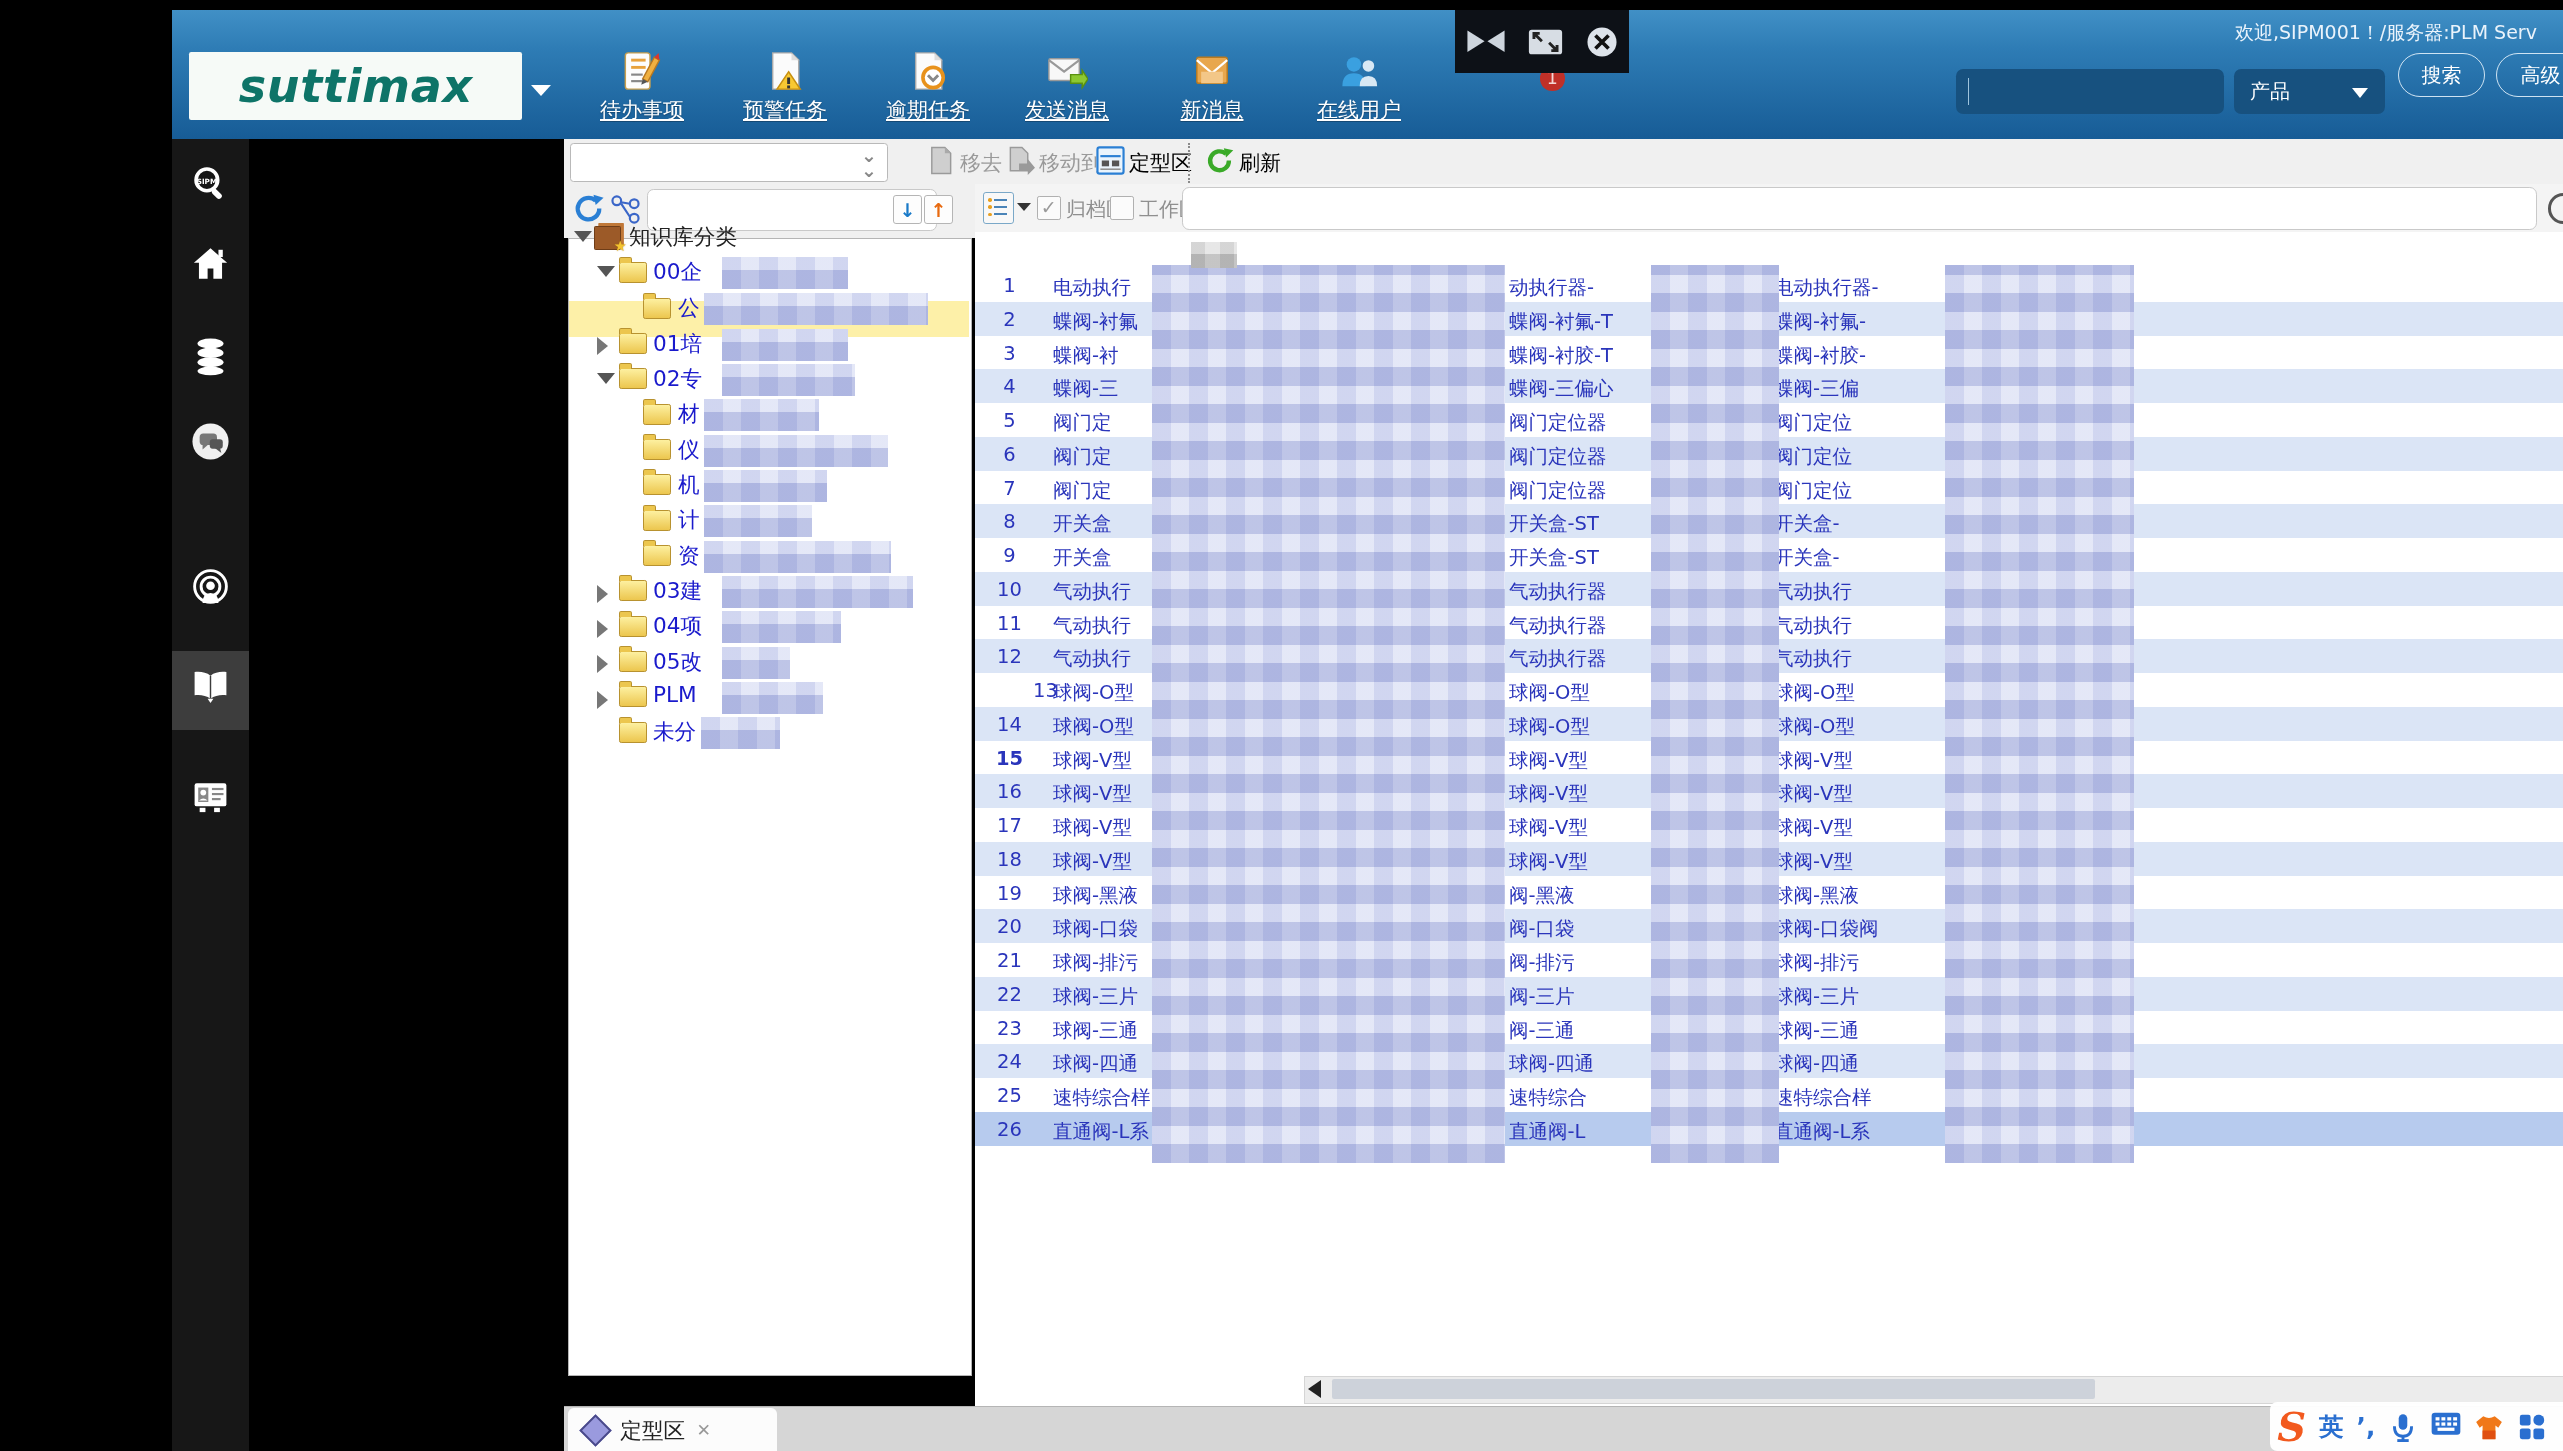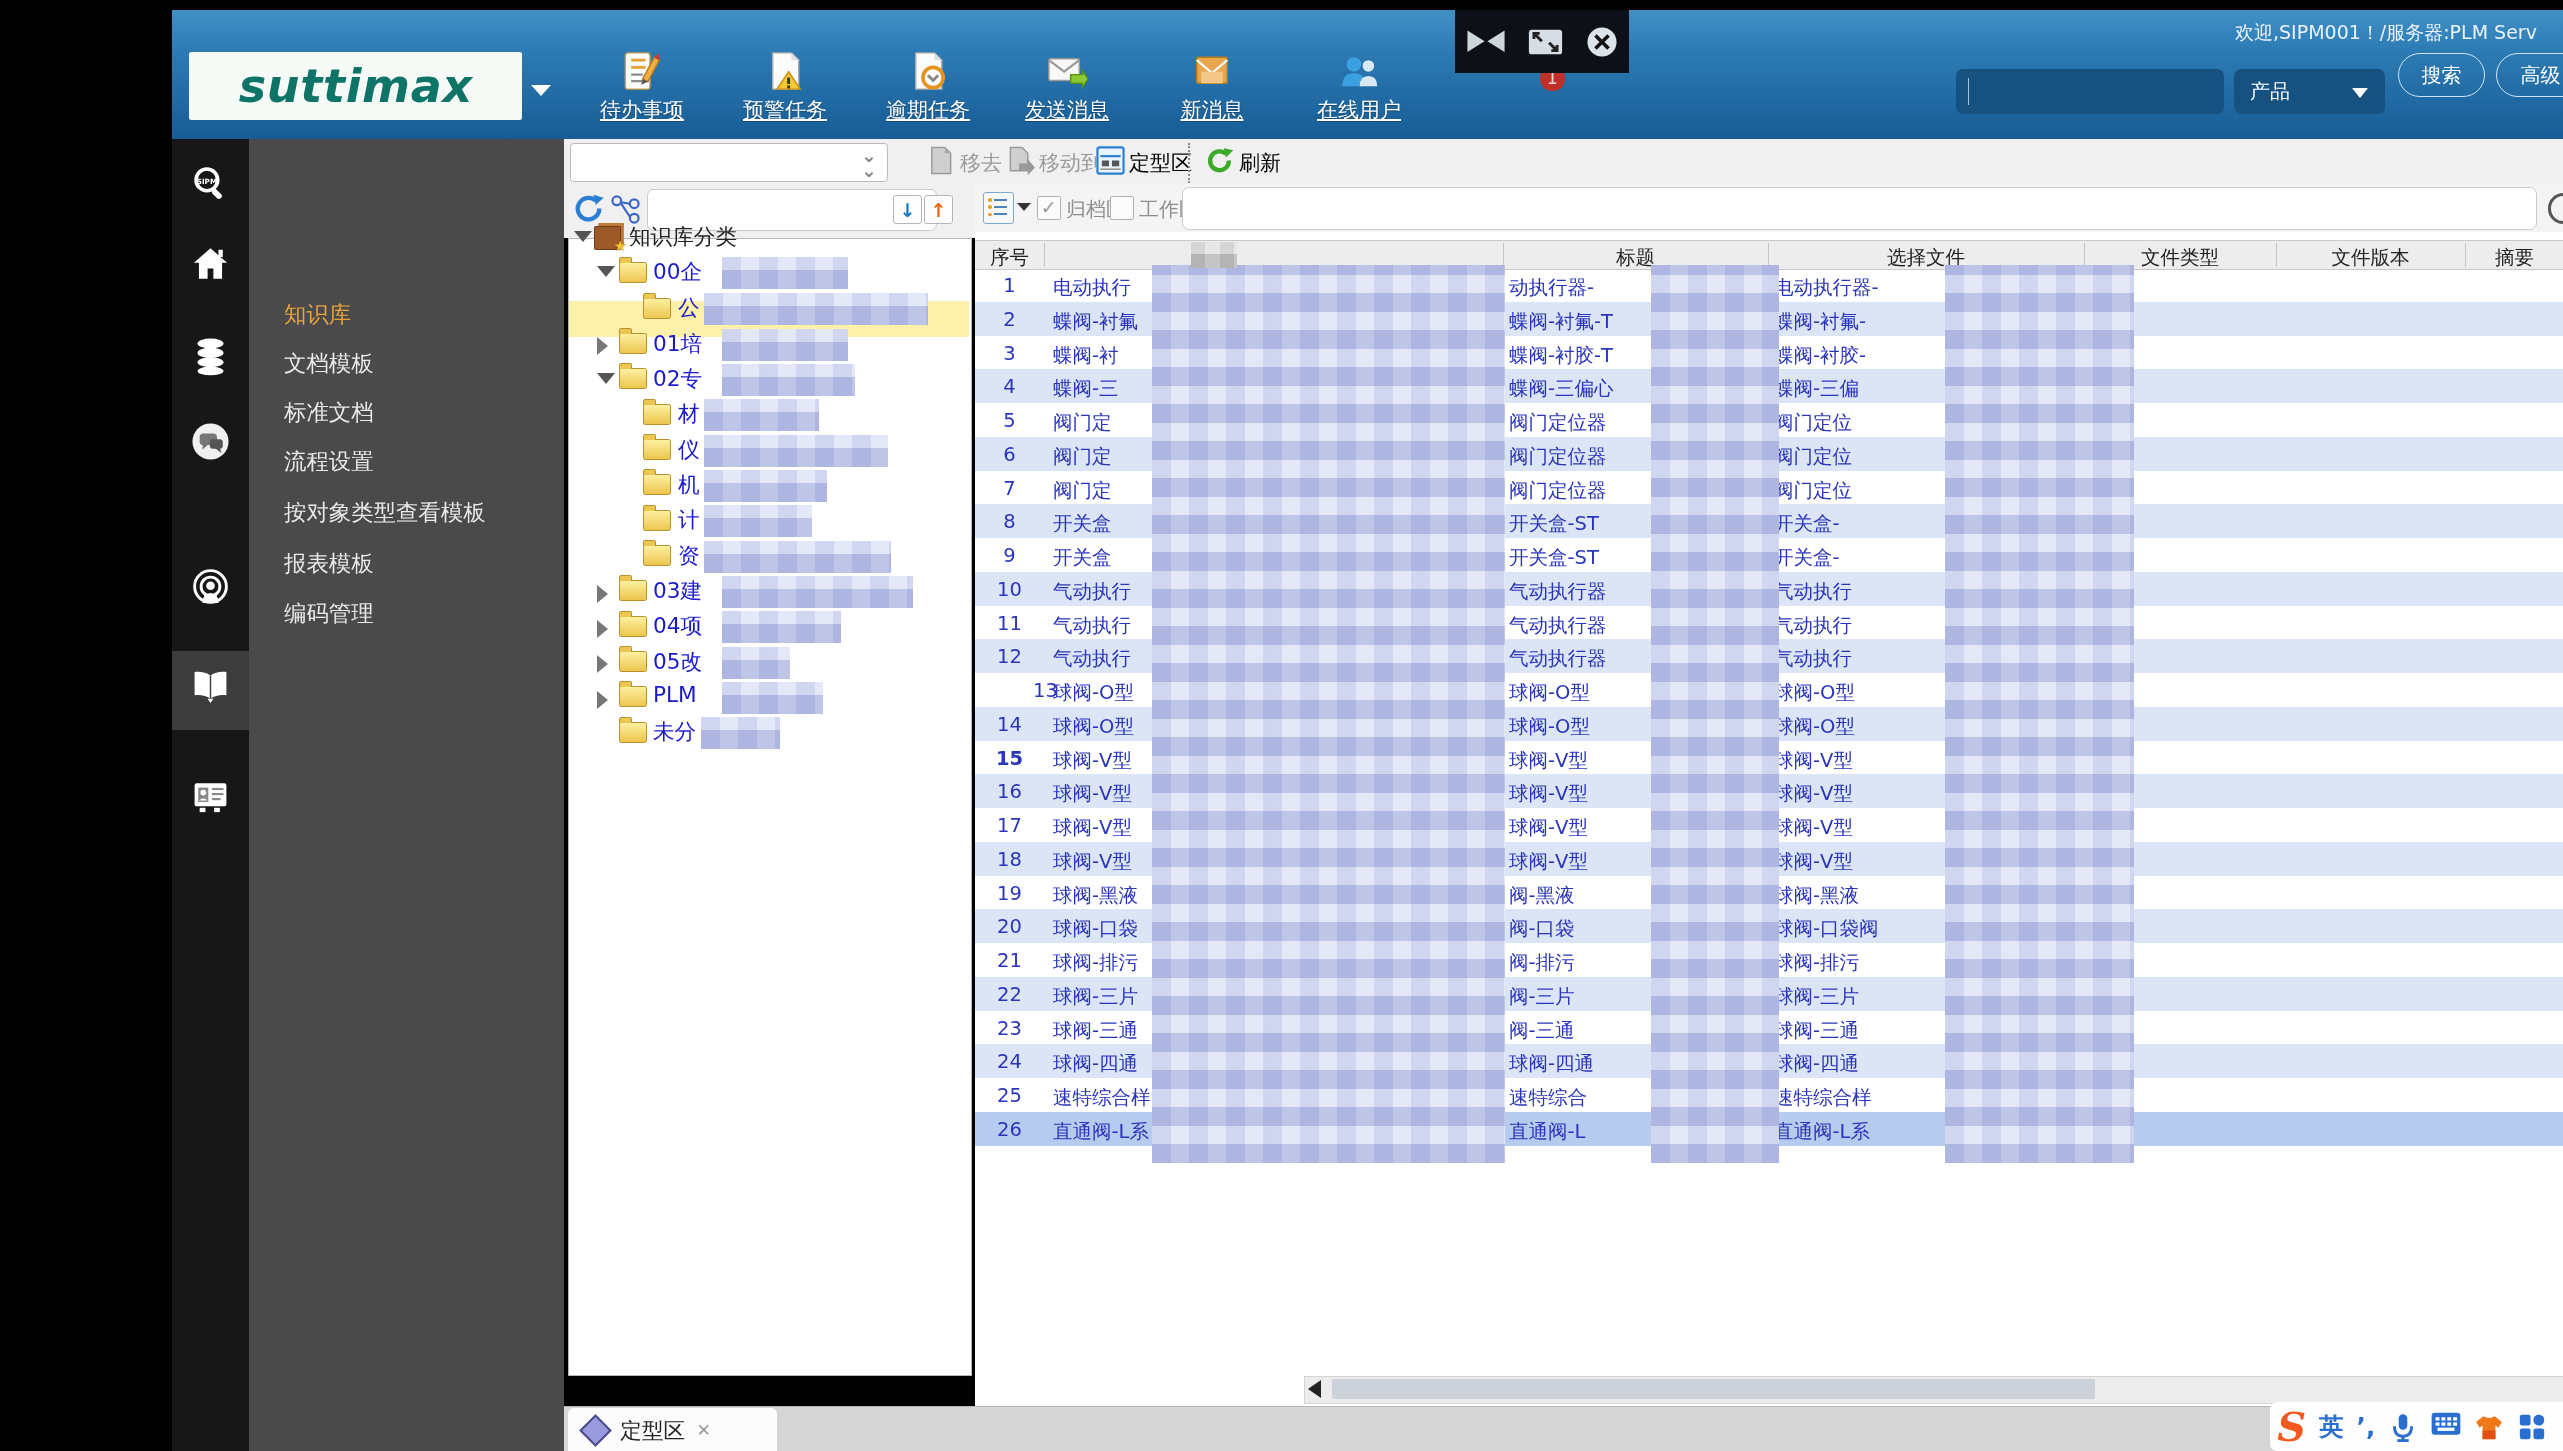--- a/index.html
+++ b/index.html
@@ -277,29 +277,20 @@
           <circle cx="17" cy="23" r="4" fill="#fff"></circle>
           <path d="M11 34 q6-6 12 0 z" fill="#fff"></path>
           <line x1="29" y1="18" x2="45" y2="18" stroke="#888" stroke-width="3"></line>
           <line x1="29" y1="25" x2="45" y2="25" stroke="#888" stroke-width="3"></line>
           <line x1="29" y1="32" x2="41" y2="32" stroke="#888" stroke-width="3"></line>
           <rect x="12" y="44" width="8" height="6" fill="#fff"></rect>
           <rect x="32" y="44" width="8" height="6" fill="#fff"></rect>
         </svg></div>
     </div>
 
-  <div id="menu" class="abs">
-      <div class="mitem act" style="top: 160px;">知识库</div>
-      <div class="mitem" style="top: 209px;">文档模板</div>
-      <div class="mitem" style="top: 258px;">标准文档</div>
-      <div class="mitem" style="top: 307px;">流程设置</div>
-      <div class="mitem" style="top: 358px;">按对象类型查看模板</div>
-      <div class="mitem" style="top: 409px;">报表模板</div>
-      <div class="mitem" style="top: 459px;">编码管理</div>
-    </div>
 
   <div id="topstrip" class="abs"></div>
   <div id="treestrip" class="abs"></div>
   <div id="filterrow" class="abs"></div>
 
   <div id="combo" class="abs">
     <span class="chev">⌄<br>⌄</span>
   </div>
   <div id="ttoolbar">
       <div class="abs ttool-ic" style="left: 926px;"><svg viewBox="0 0 40 40">
@@ -571,35 +562,20 @@
         <span class="tcell " style="left: 534px;">速特综合</span>
         <span class="tcell " style="left: 799px;">速特综合样</span>
       </div>
       <div class="trow sel" style="top: 1112px;">
         <span class="tcell tseq" style="left: 0px;">26</span>
         <span class="tcell " style="left: 78px;">直通阀-L系</span>
         <span class="tcell " style="left: 534px;">直通阀-L</span>
         <span class="tcell " style="left: 799px;">直通阀-L系</span>
       </div>
     </div>
-  <div id="thead" class="abs">
-      <span class="hcell" style="left: 0px; width: 69px;">序号</span>
-      <span class="hsep" style="left: 69px;"></span>
-      <span class="hcell" style="left: 69px; width: 459px;"></span>
-      <span class="hsep" style="left: 528px;"></span>
-      <span class="hcell" style="left: 528px; width: 265px;">标题</span>
-      <span class="hsep" style="left: 793px;"></span>
-      <span class="hcell" style="left: 793px; width: 316px;">选择文件</span>
-      <span class="hsep" style="left: 1109px;"></span>
-      <span class="hcell" style="left: 1109px; width: 192px;">文件类型</span>
-      <span class="hsep" style="left: 1301px;"></span>
-      <span class="hcell" style="left: 1301px; width: 189px;">文件版本</span>
-      <span class="hsep" style="left: 1490px;"></span>
-      <span class="hcell" style="left: 1490px; width: 99px;">摘要</span>
-    </div>
 
   <div class="abs mosaic band" style="left:1152px;top:265px;width:353px;height:898px"></div>
   <div class="abs mosaic band" style="left:1651px;top:265px;width:128px;height:898px"></div>
   <div class="abs mosaic band" style="left:1945px;top:265px;width:189px;height:898px"></div>
   <div class="abs mosaic-gray band" style="left:1191px;top:242px;width:46px;height:26px"></div>
 
   <div id="hscroll" class="abs">
     <span class="larr"></span>
     <span class="thumb"></span>
   </div>

